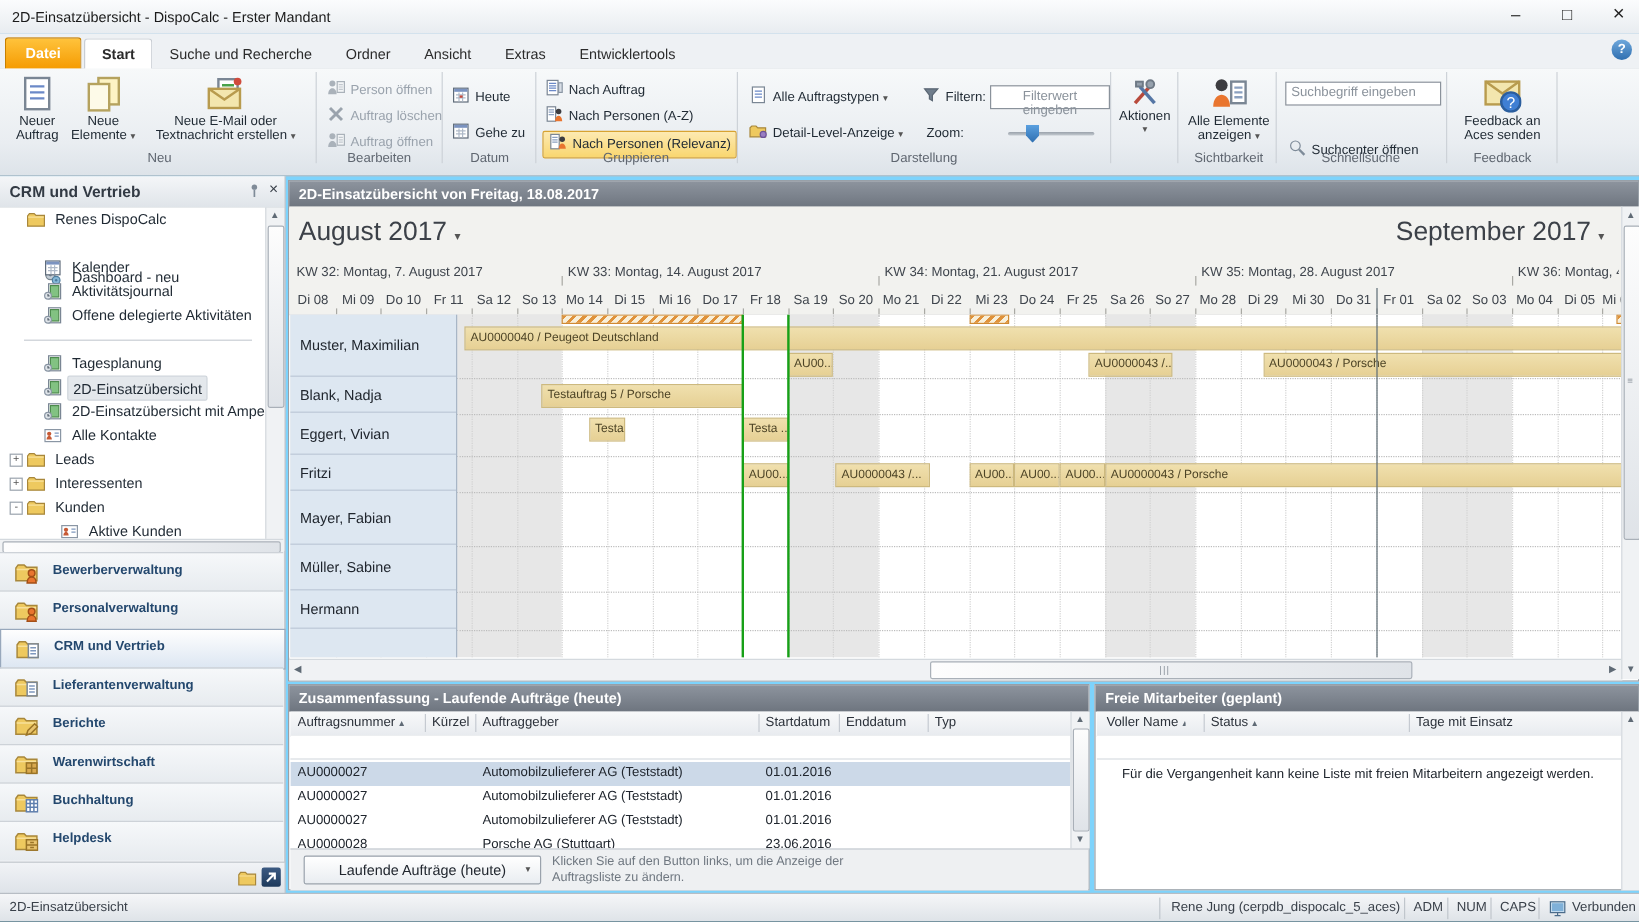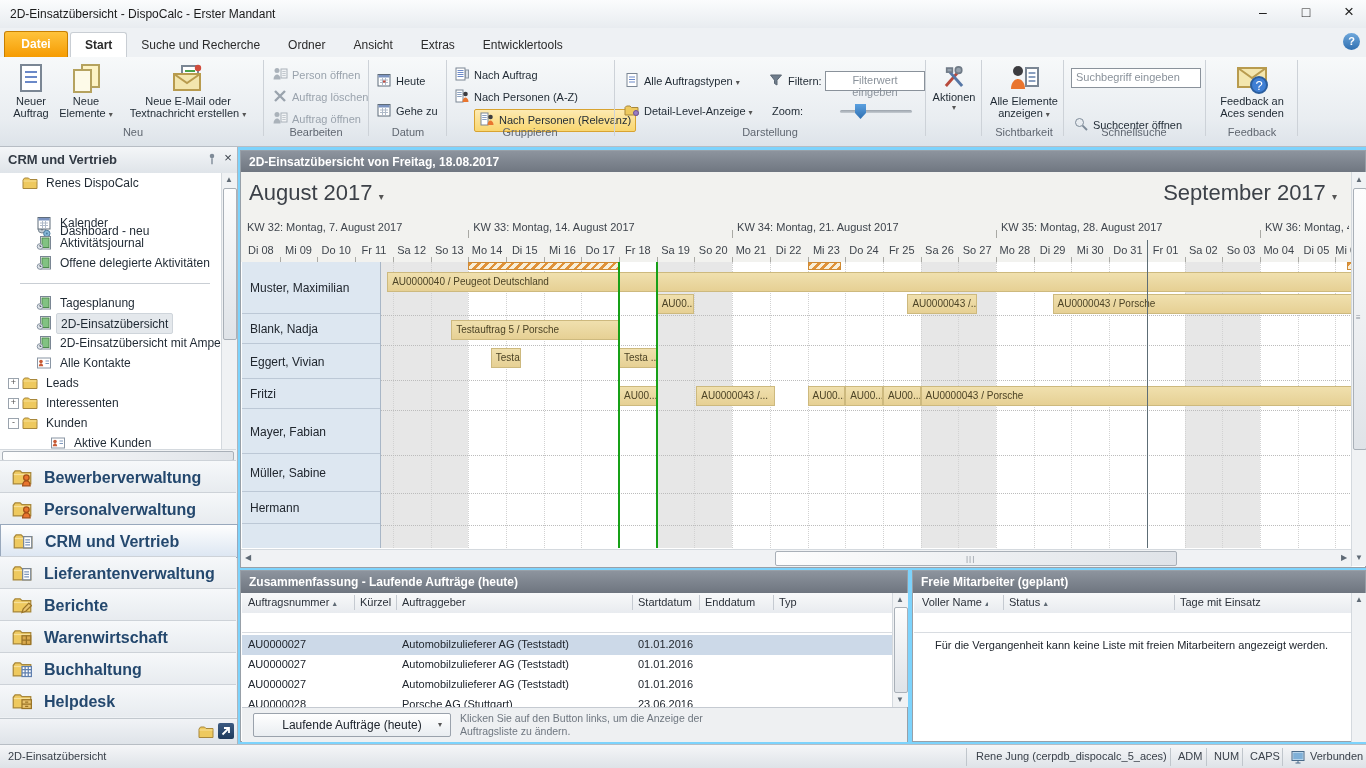--- a/index.html
+++ b/index.html
@@ -52,21 +52,21 @@
   .expander{position:absolute;width:9px;height:9px;top:5px;border:1px solid #9aa3ad;background:#fff;
             font-size:9px;line-height:7px;text-align:center;color:#555;}
   .vscroll{background:#f0f2f4;border-left:1px solid #d4d9de;}
   .hscrollbar{background:#f0f2f4;border-top:1px solid #d4d9de;}
   .scrollarrow{position:absolute;color:#5f6a75;font-size:8px;text-align:center;width:14px;height:14px;line-height:14px;}
   .scrollthumb{position:absolute;background:linear-gradient(90deg,#fdfdfd,#dfe3e8);border:1px solid #a9b0b8;border-radius:2px;}
   .scrollthumbh{position:absolute;background:linear-gradient(#fdfdfd,#dfe3e8);border:1px solid #a9b0b8;border-radius:2px;}
   .grip{position:absolute;color:#8a929b;font-size:8px;letter-spacing:1px;}
   .module{position:absolute;left:0;width:236px;height:32px;border-top:1px solid #cdd2d8;
           background:linear-gradient(#f6f8fa,#e7ebef);}
-  .module .mlabel{position:absolute;left:44px;top:8px;font-size:16px;font-weight:bold;color:#24486e;}
+  .module .mlabel{position:absolute;left:44px;top:8px;font-size:11px;font-weight:bold;color:#24486e;}
   .module .micon{position:absolute;left:12px;top:6px;width:20px;height:20px;}
   .module.active{background:linear-gradient(#fefefe,#dce6f2);border:1px solid #98a8bc;}
   .sbfooter{left:0;top:571px;width:237px;height:27px;background:linear-gradient(#f1f3f6,#dde2e8);border-top:1px solid #c2c8ce;}
   
   .gpanel{left:240px;top:150px;width:1126px;height:418px;background:#fff;border:1px solid #98a0a8;box-sizing:border-box;}
   .paneltitle{height:22px;background:linear-gradient(#8d949e,#6e757f);color:#fff;font-weight:bold;
               font-size:12px;line-height:22px;padding-left:8px;}
   .monthrow{background:#f2f2ef;border-bottom:1px solid #d0d0cb;}
   .monthbig{font-size:22px;color:#3c4148;}
   .kwrow{background:#f2f2ef;border-bottom:1px solid #d8d8d3;font-size:11px;color:#3f454d;}
@@ -210,21 +210,21 @@
           </svg></span><span>Nach Auftrag</span>
     </div>
     <div class="abs smallbtn" style="left:454px;top:30px;">
       <span class="sicon" id="ic-gr2"><svg width="100%" height="100%" viewBox="0 0 16 16" stroke-width="1" fill="none">
             <rect x="2" y="2" width="7" height="12" fill="#fff" stroke="#7a8694"></rect>
             <path d="M3.2 4.5h4.5M3.2 6.5h4.5M3.2 8.5h4.5" stroke="#8aa0c0"></path>
             <circle cx="11.5" cy="6" r="2.3" fill="#3c3c40"></circle>
             <path d="M8.5 14c0-3 1.8-4.5 3-4.5s3 1.5 3 4.5z" fill="#e9752f"></path>
           </svg></span><span>Nach Personen (A-Z)</span>
     </div>
-    <div class="abs smallbtn hl" style="left:452px;top:52px;padding:0 4px;margin-left:22px;">
+    <div class="abs smallbtn hl" style="left:452px;top:52px;padding:0 4px;">
       <span class="sicon" id="ic-gr3"><svg width="100%" height="100%" viewBox="0 0 16 16" stroke-width="1" fill="none">
             <rect x="2" y="2" width="7" height="12" fill="#fff" stroke="#7a8694"></rect>
             <path d="M3.2 4.5h4.5M3.2 6.5h4.5M3.2 8.5h4.5" stroke="#8aa0c0"></path>
             <circle cx="11.5" cy="6" r="2.3" fill="#3c3c40"></circle>
             <path d="M8.5 14c0-3 1.8-4.5 3-4.5s3 1.5 3 4.5z" fill="#e9752f"></path>
           </svg></span><span>Nach Personen (Relevanz)</span>
     </div>
     <div class="abs rglabel" style="left:450px;width:160px;">Gruppieren</div>
     <div class="abs rgsep" style="left:614px;"></div>
 

